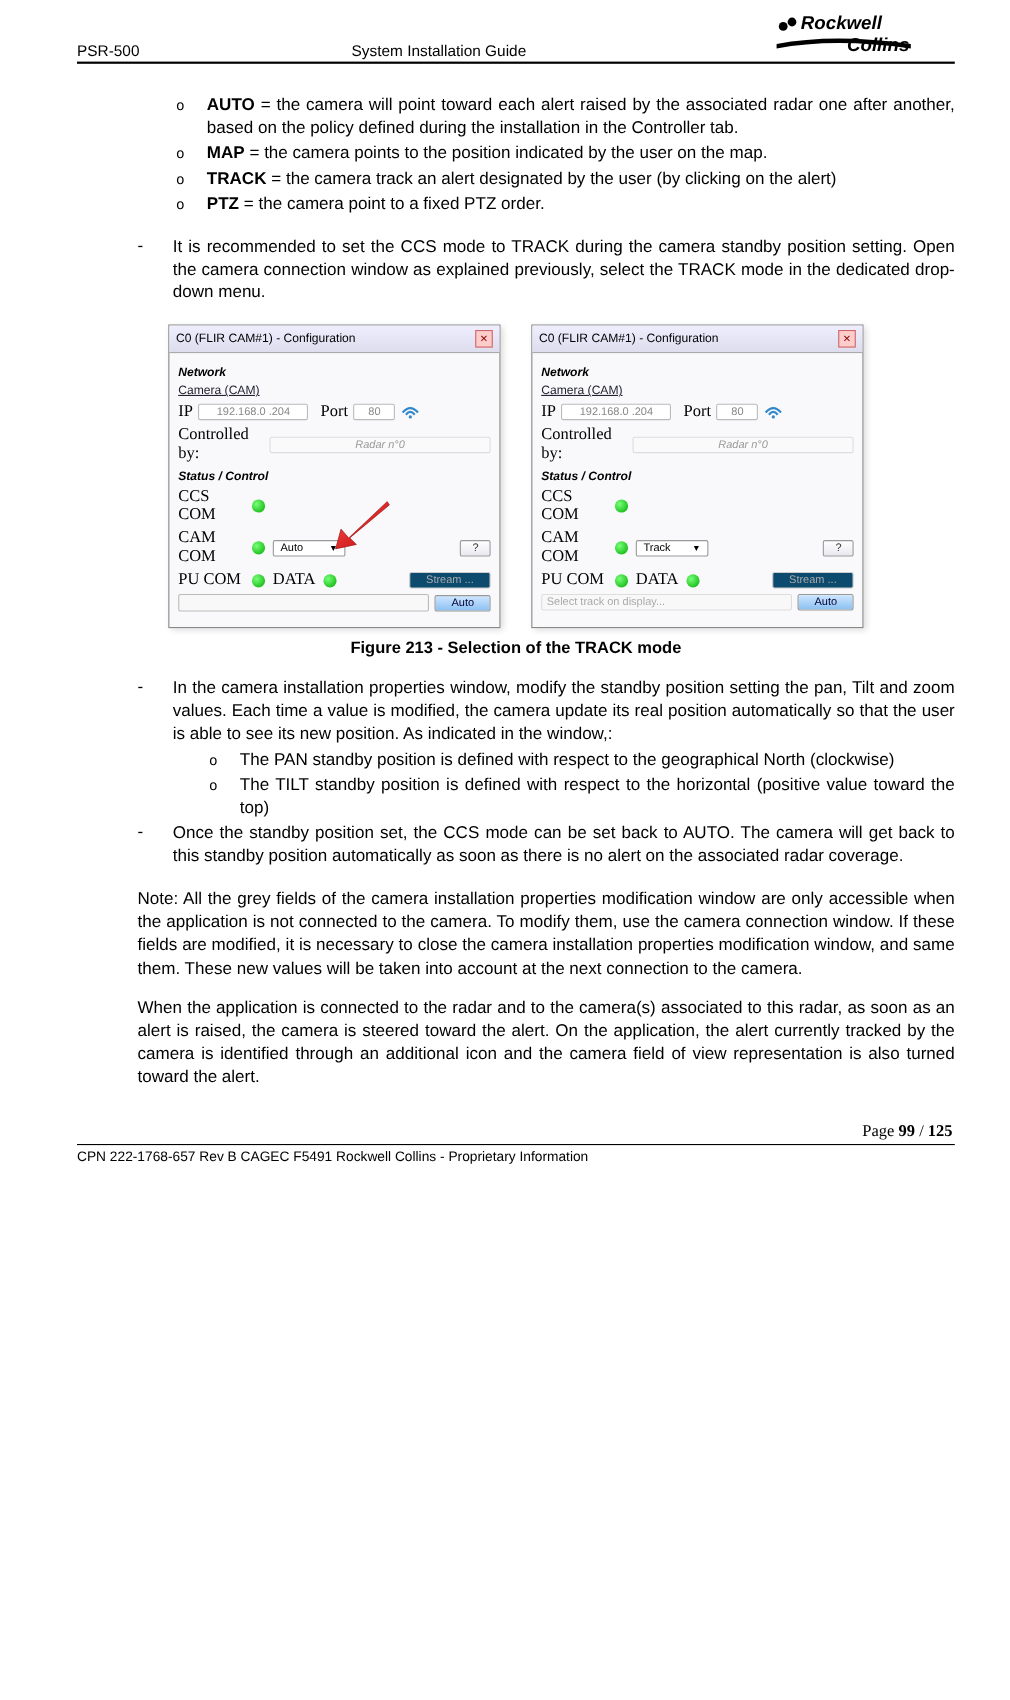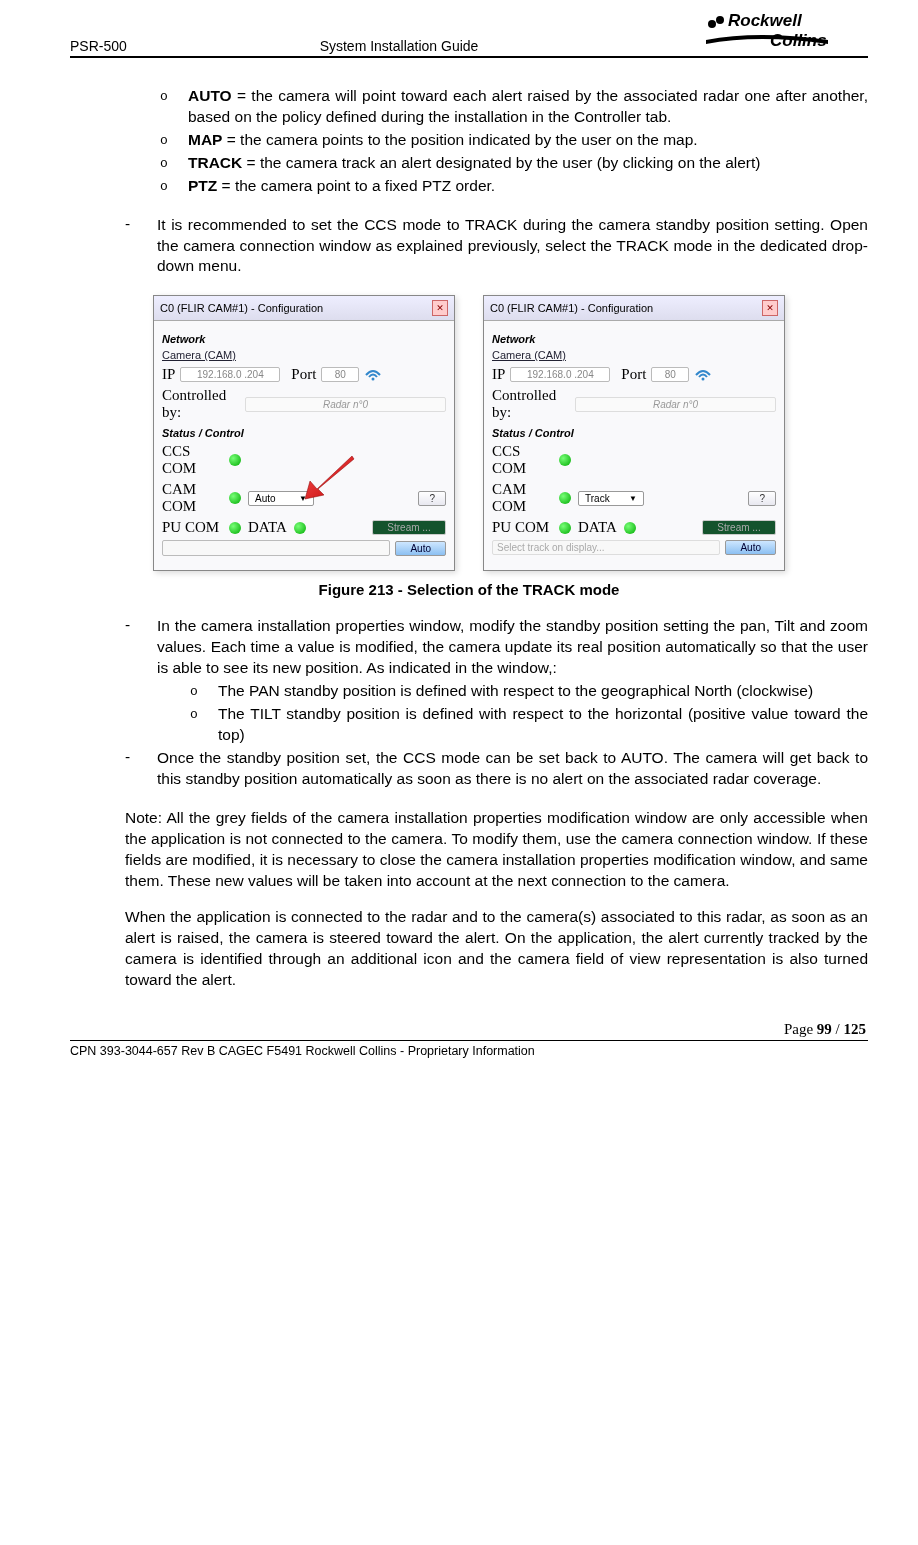--- a/index.html
+++ b/index.html
@@ -50,21 +50,21 @@
   .inputbox { background:#fff; border:1px solid #bbb; padding:1px 4px; font-size:10px; color:#888; border-radius:2px; }
   .ip-box { width: 90px; text-align:center; }
   .port-box { width:28px; text-align:center;}
   .wifi-icon { width:18px; height:18px; display:flex; align-items:center; justify-content:center; }
   .radar-box { flex:1; text-align:center; color:#999; font-style:italic; font-size:10px; background:#fafafa; border:1px solid #ddd; padding:1px 0; border-radius:2px;}
   .dot { width:12px; height:12px; border-radius:50%; background: radial-gradient(circle at 35% 35%, #7f7, #0a0); margin:0 2px;}
   .combo { background:#fff; border:1px solid #999; padding:1px 6px; font-size:10px; width:52px; display:flex; justify-content:space-between; align-items:center; border-radius:2px;}
   .combo .arrow { font-size:8px; }
   .btn { background:linear-gradient(#fff,#e8e8f0); border:1px solid #999; padding:1px 10px; font-size:10px; border-radius:2px; color:#333;}
   .btn.auto { background:linear-gradient(#cde6ff,#8cc0f2); color:#003; padding:1px 14px;}
-  .stream-btn { background:#14532d; border:1px solid #ccc; color:#aaa; padding:1px 6px; font-size:10px; border-radius:2px; width:60px; text-align:center;}
+  .stream-btn { background:#0c4a6e; border:1px solid #ccc; color:#aaa; padding:1px 6px; font-size:10px; border-radius:2px; width:60px; text-align:center;}
   .track-hint { background:#f8f8f8; border:1px solid #ddd; color:#aaa; font-size:10px; padding:1px 4px; border-radius:2px; flex:1;}
   .para { text-align:justify; line-height:1.35; margin-top:0; margin-bottom:16px;}
   .para-block { margin-left:55px; }
   .footer { margin-top: 30px; }
   .footer-page { text-align:right; font-family: 'Times New Roman', serif; font-size:15px; margin-bottom:2px; padding-right:2px;}
   .footer-page b { font-weight:bold; }
   .footer-line { border-top:1px solid #000; padding-top:3px; font-size:12.5px; }
 </style>
 </head>
 <body>
@@ -269,16 +269,16 @@
       <p class="para" style="margin-left:0;">Note: All the grey fields of the camera installation properties modification window are only accessible when the application is not connected to the camera. To modify them, use the camera connection window. If these fields are modified, it is necessary to close the camera installation properties modification window, and same them. These new values will be taken into account at the next connection to the camera.</p>
       <p class="para" style="margin-left:0;">When the application is connected to the radar and to the camera(s) associated to this radar, as soon as an alert is raised, the camera is steered toward the alert. On the application, the alert currently tracked by the camera is identified through an additional icon and the camera field of view representation is also turned toward the alert.</p>
     </div>
 
   </div>
 
   <div class="footer">
     <div class="footer-page">
       <span>Page </span><b>99</b><span> / </span><b>125</b>
     </div>
-    <div class="footer-line">CPN 393-3044-657 Rev B CAGEC F5491 Rockwell Collins - Proprietary Information</div>
+    <div class="footer-line">CPN 222-1768-657 Rev B CAGEC F5491 Rockwell Collins - Proprietary Information</div>
   </div>
 
 </div>
 
 </body></html>

